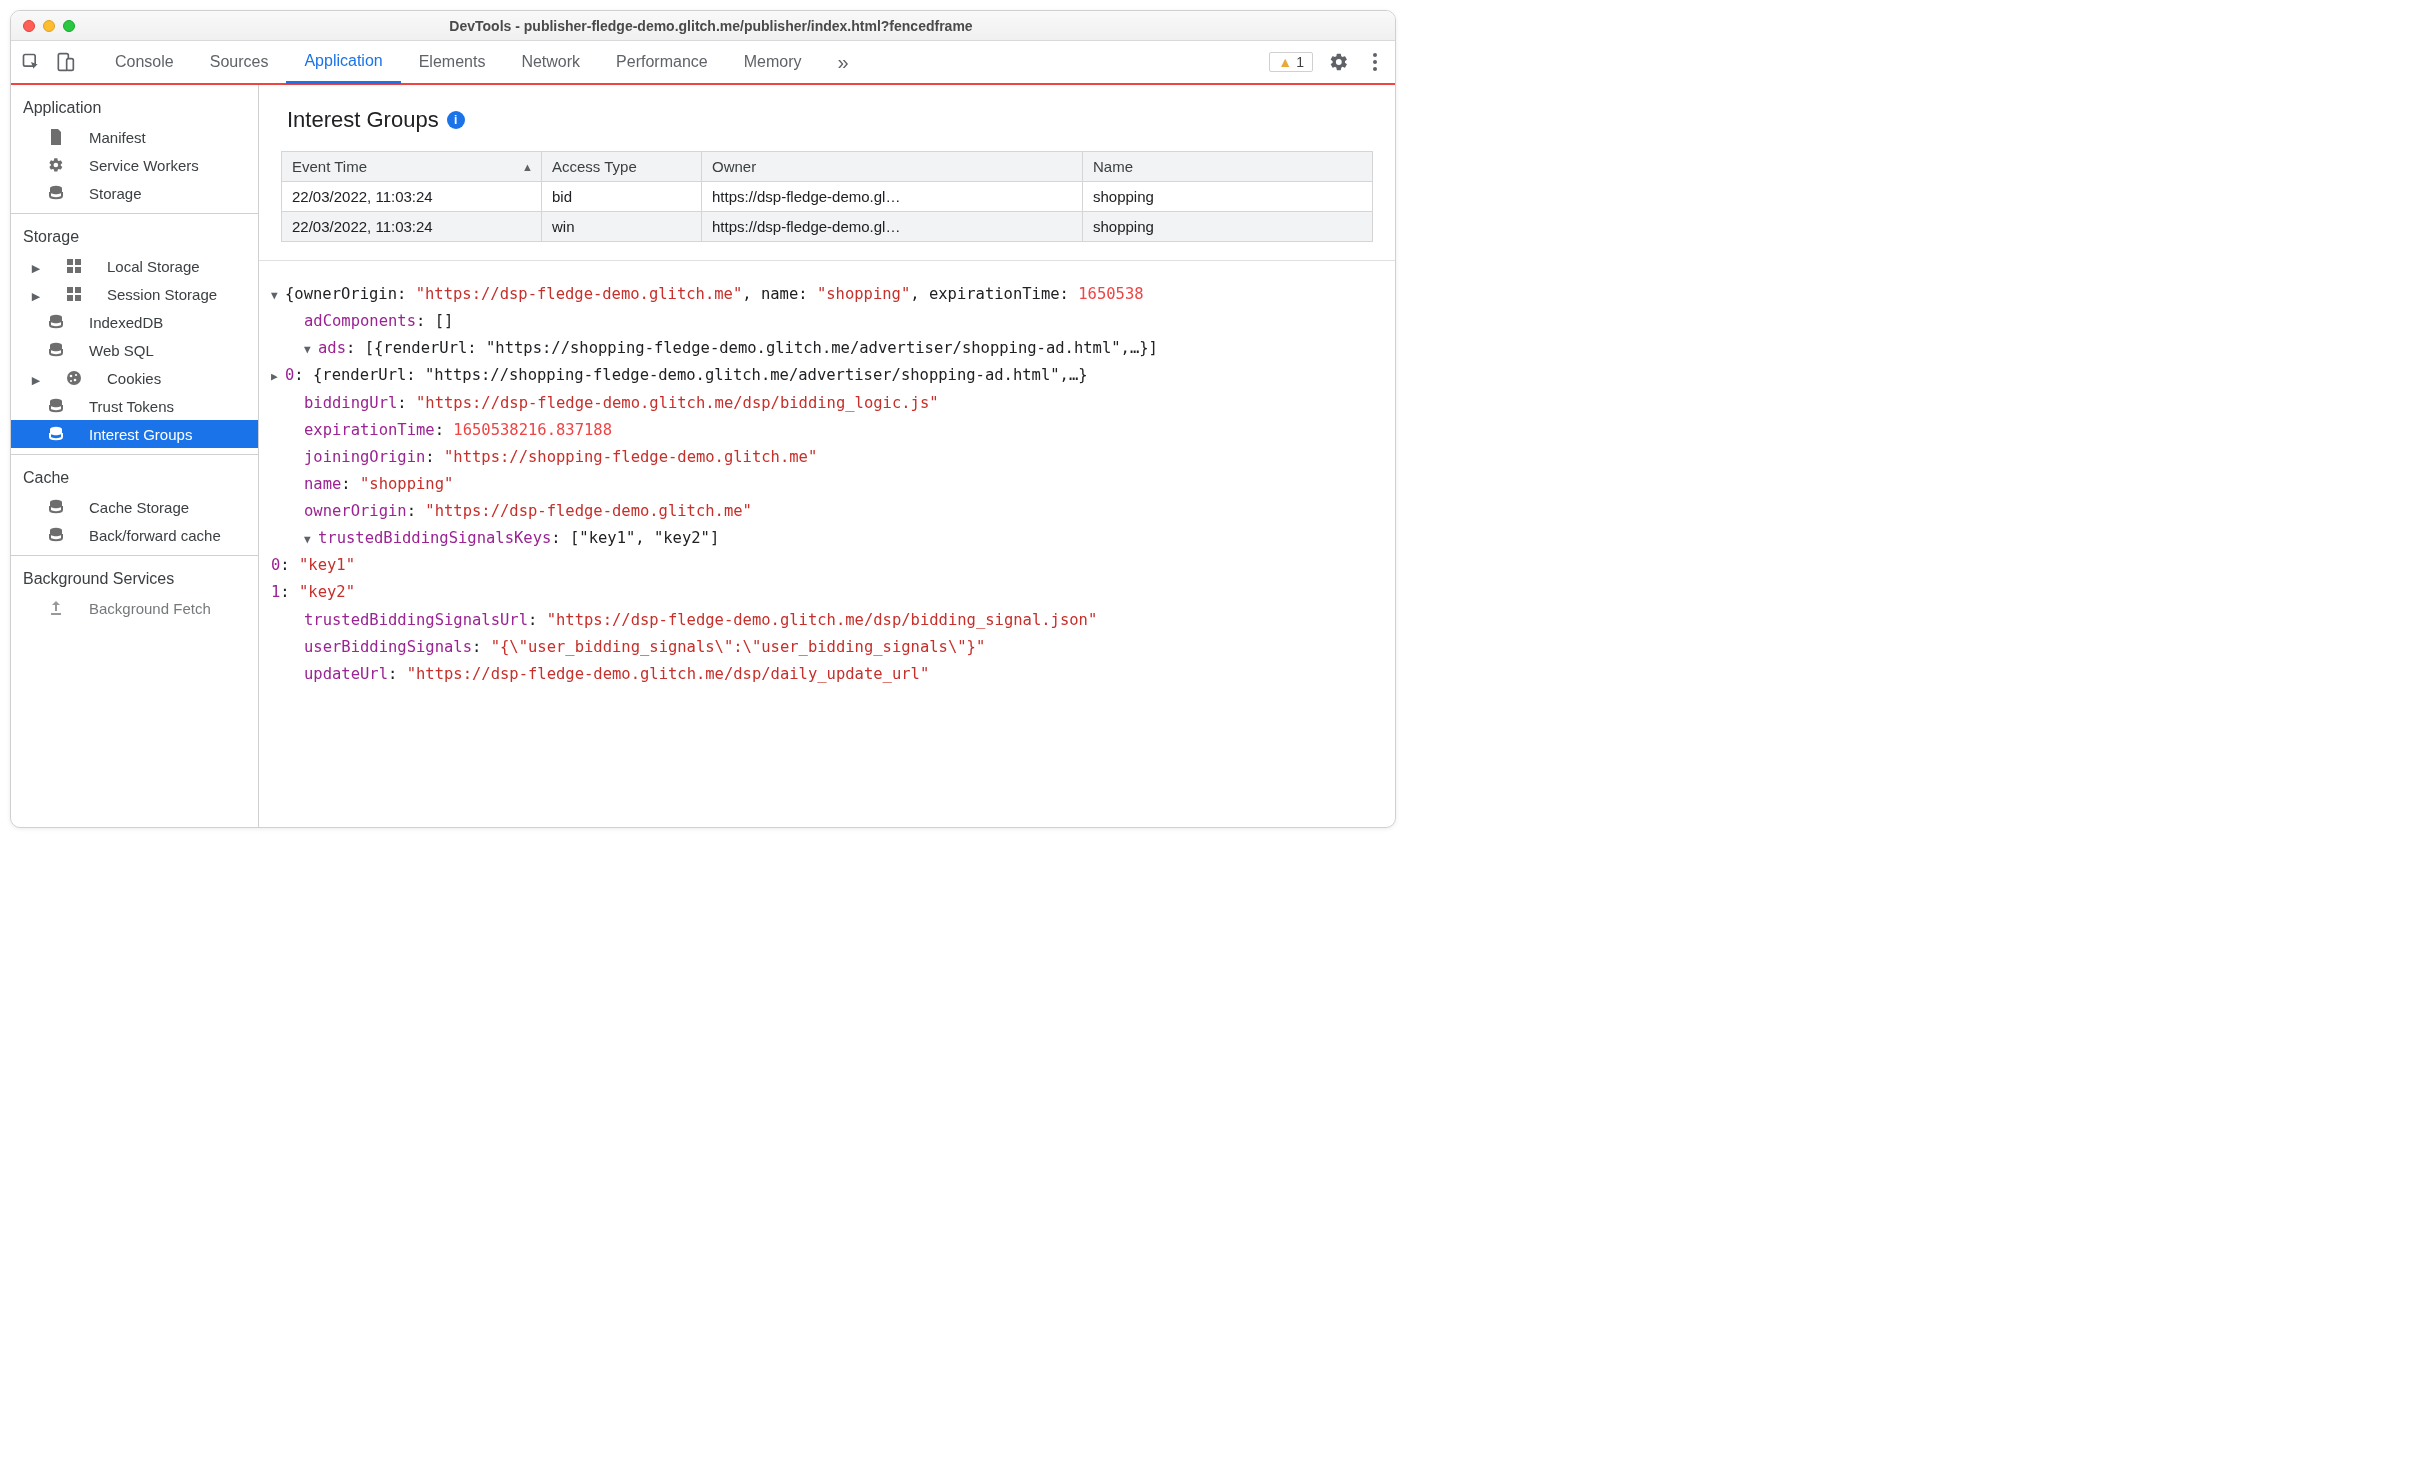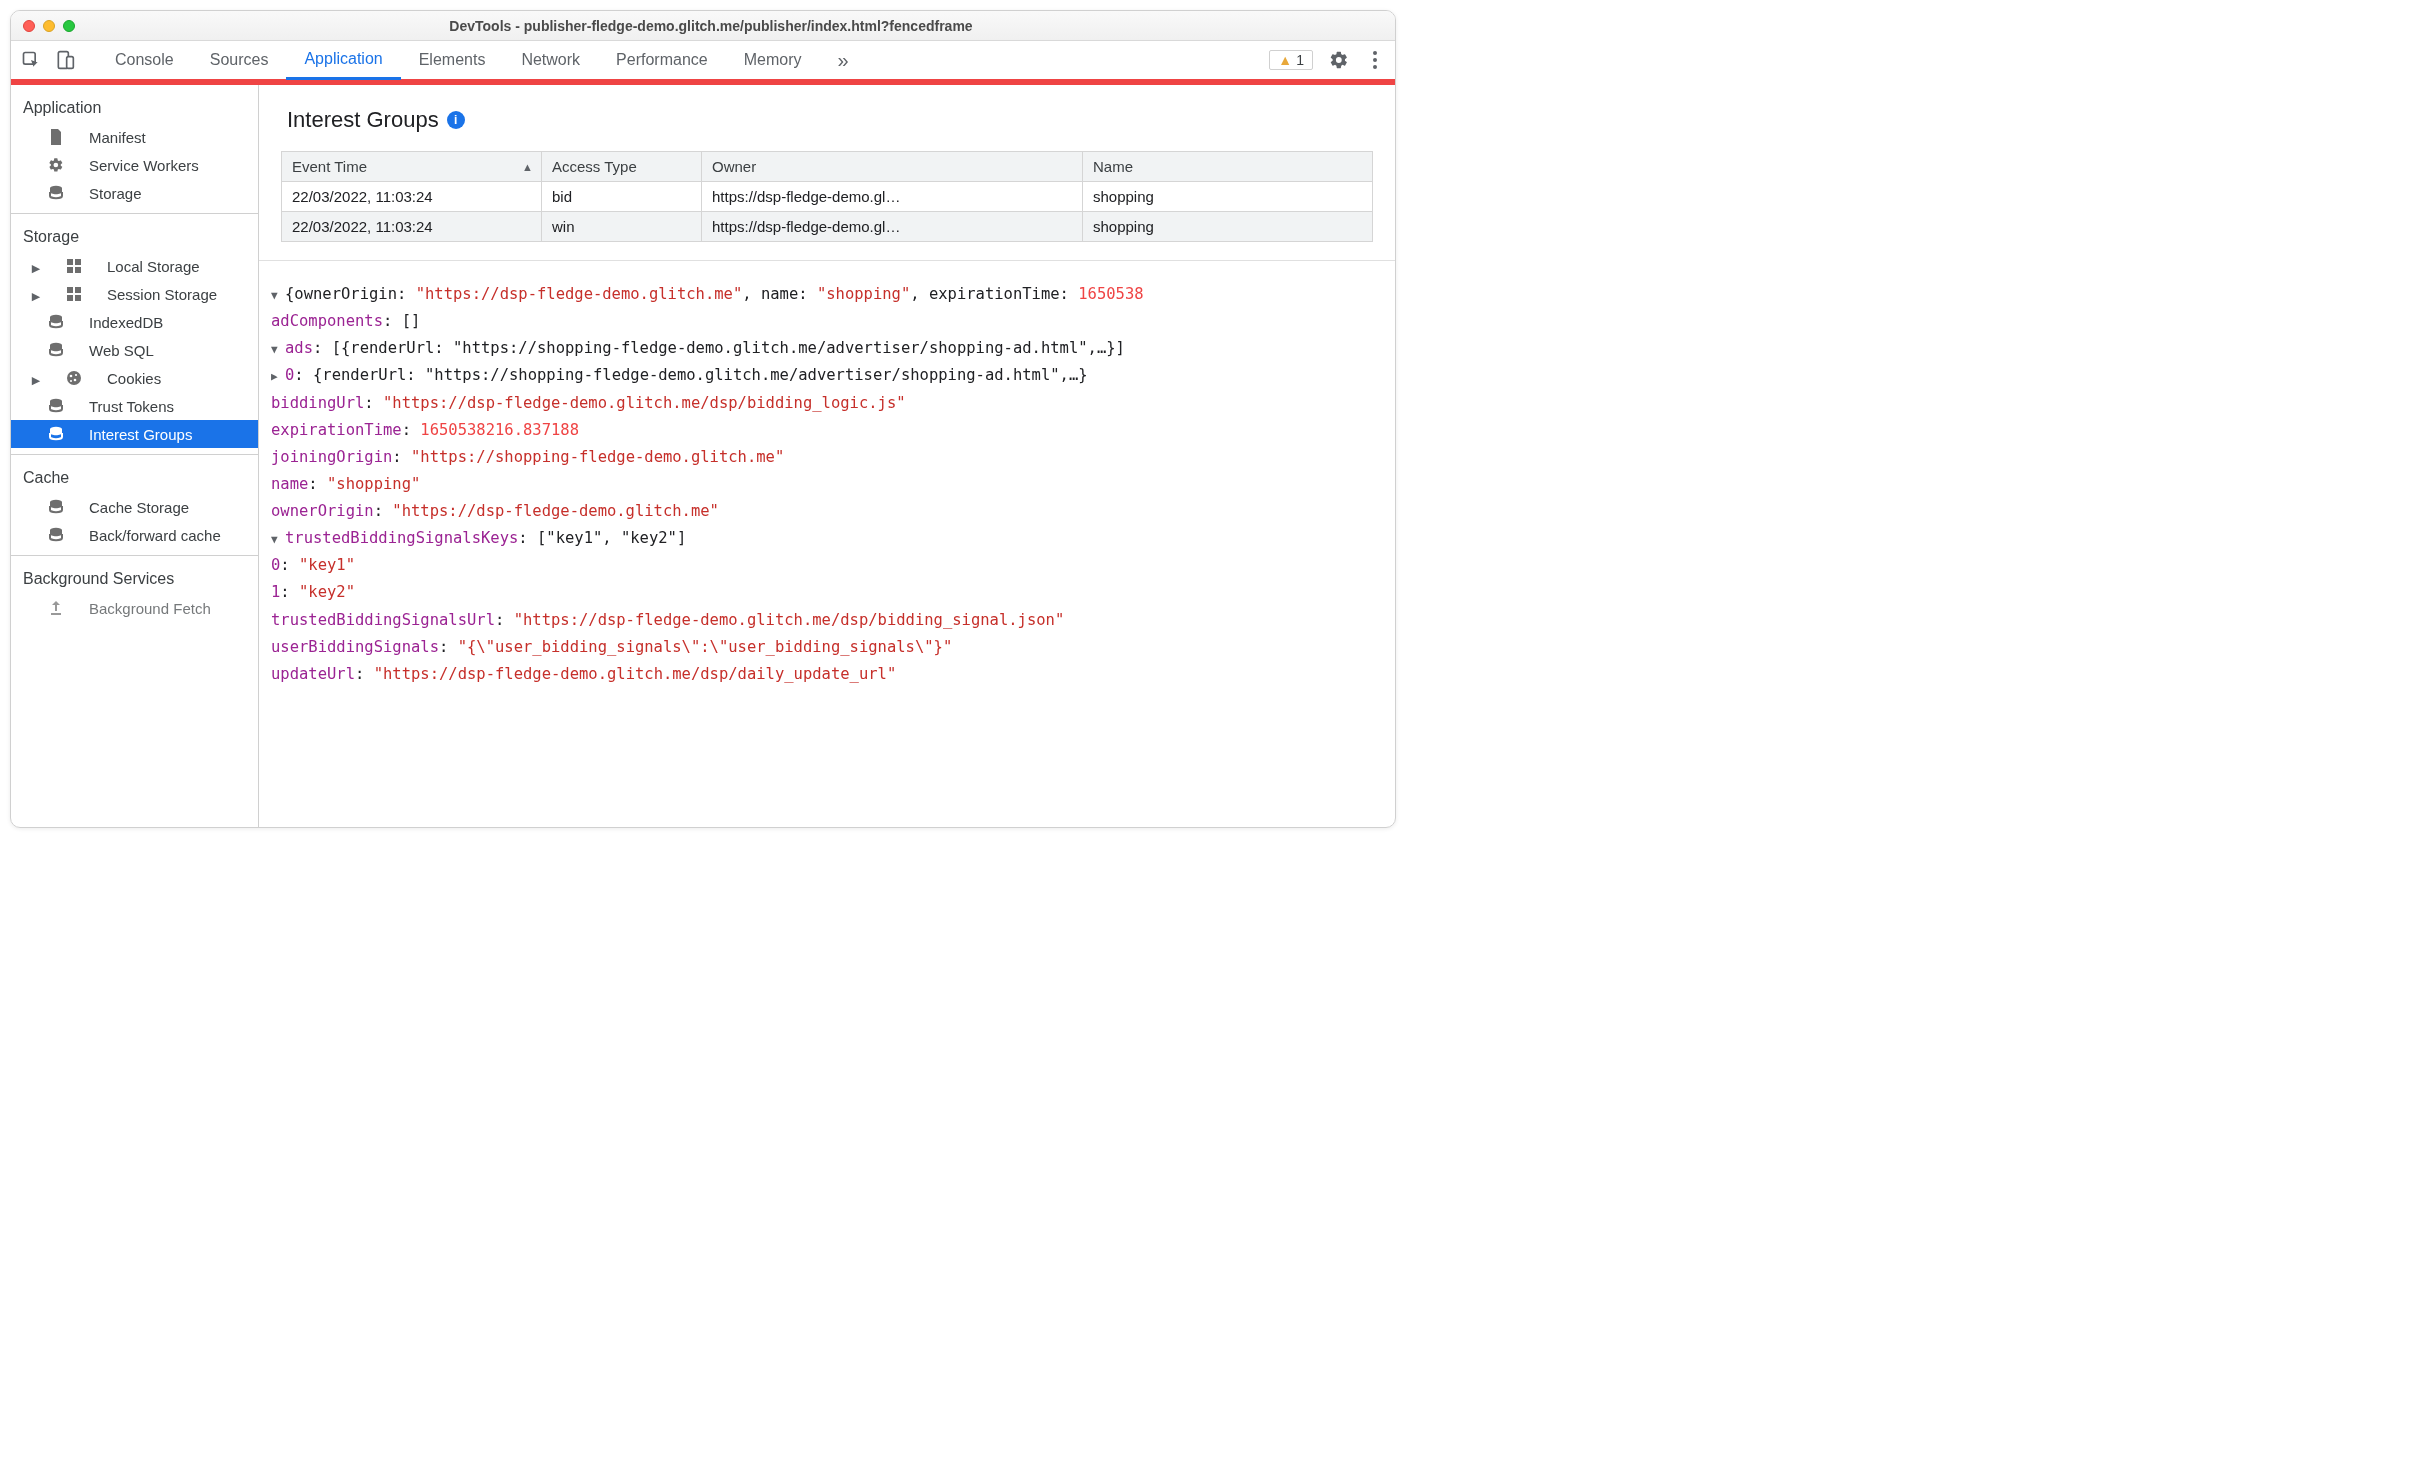--- a/index.html
+++ b/index.html
@@ -32,21 +32,21 @@
   .dot.red { background:#ff5f57; border:1px solid #e0443e; }
   .dot.yellow { background:#febc2e; border:1px solid #d8a326; }
   .dot.green { background:#28c840; border:1px solid #1ba62e; }
   .titlebar-title {
     position:absolute; left:16px; right:0; text-align:center;
     font-size: 14px; font-weight: 600; color:#4a4a4a;
   }
   
   .tabstrip {
     display:flex; align-items:center;
-    border-bottom:6px solid #ef4444;
+    border-bottom:2px solid #ef4444;
     padding: 0 10px;
     height: 44px;
     gap: 4px;
   }
   .ts-left { display:flex; align-items:center; gap:14px; padding-right:18px; }
   .ts-tabs { display:flex; align-items:stretch; height:100%; flex:1; }
   .ts-tab {
     padding: 0 18px; display:flex; align-items:center;
     color:#5f6368; font-size:16px; cursor:pointer;
   }
@@ -115,21 +115,21 @@
     white-space:nowrap;
     border-top:1px solid #e0e0e0;
     margin-top:18px;
   }
   .tree .line { padding-left: 8px; }
   .tree .caret { display:inline-block; width:14px; color:#5f6368; font-size:11px; cursor:pointer; }
   .tree .k { color:#9b2393; } 
   .tree .s { color:#c62f2a; } 
   .tree .n { color:#ef4444; } 
   .tree .p { color:#202124; } 
-  .ind1 { padding-left: 30px; }
+  .ind1 { padding-left: 30px; margin-left: 33px; }
   .ind2 { padding-left: 48px; }
   .ind3 { padding-left: 66px; }
 </style>
 </head>
 <body>
 
 <div class="window">
 
   <div class="titlebar">
     <div class="traffic">

